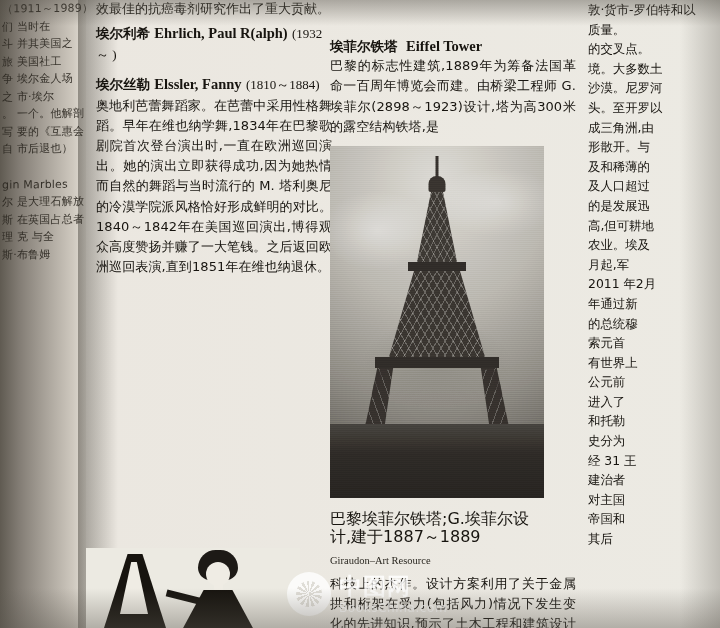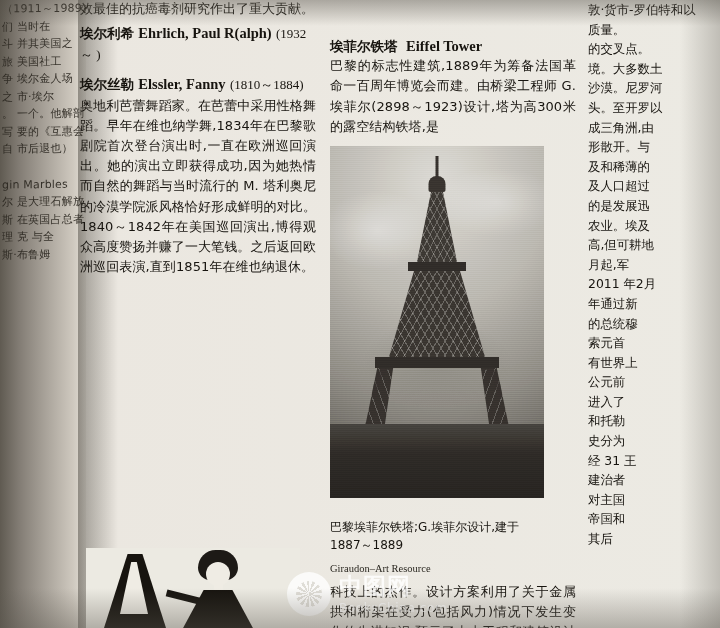--- a/index.html
+++ b/index.html
@@ -44,21 +44,21 @@
     overflow:hidden;
     transform:skewY(-0.6deg);
     opacity:.92;
   }
   .sliver div{white-space:nowrap;}
 
   
   .col{
     position:absolute;color:#17140f;
   }
-  .col1{left:80px;top:0;width:236px;}
+  .col1{left:96px;top:0;width:236px;}
   .col2{left:330px;top:0;width:246px;}
   .col3{left:588px;top:0;width:130px;}
 
   .p{
     font-size:13px;line-height:20.2px;text-align:justify;
     margin:0 0 2px 0;letter-spacing:.1px;
   }
   .headword{
     font-size:13.5px;line-height:20.2px;margin:0;
   }
@@ -171,21 +171,21 @@
     position:absolute;right:6px;bottom:0;width:56px;height:92px;
     clip-path:polygon(100% 100%, 66% 0%, 38% 0%, 62% 100%);
     background:repeating-linear-gradient(-70deg,rgba(225,223,217,.26) 0 1px,rgba(0,0,0,0) 1px 8px);
   }
   .photo-grain{
     position:absolute;inset:0;
     background:repeating-linear-gradient(0deg,rgba(255,255,255,.04) 0 1px,rgba(0,0,0,.04) 1px 2px);
     mix-blend-mode:overlay;
   }
   figcaption{
-    width:214px;font-size:12px;line-height:18px;color:#17140f;margin-top:20px;
+    width:214px;font-size:16px;line-height:18px;color:#17140f;margin-top:12px;
   }
   .credit{
     font-family:"Liberation Serif","DejaVu Serif",serif;
     font-size:10.5px;line-height:14px;color:#2a2720;margin-top:8px;
   }
 
   
   .illus{
     position:absolute;left:86px;top:548px;width:214px;height:80px;overflow:hidden;
   }
@@ -343,22 +343,22 @@
     <div class="tiny">质量。</div>
     <div class="tiny">的交叉点。</div>
     <div class="tiny">境。大多数土</div>
     <div class="tiny">沙漠。尼罗河</div>
     <div class="tiny">头。至开罗以</div>
     <div class="tiny">成三角洲,由</div>
     <div class="tiny">形散开。与</div>
     <div class="tiny">及和稀薄的</div>
     <div class="tiny">及人口超过</div>
     <div class="tiny">的是发展迅</div>
+    <div class="tiny">高,但可耕地</div>
     <div class="tiny">农业。埃及</div>
-    <div class="tiny">高,但可耕地</div>
     <div class="tiny">月起,军</div>
     <div class="tiny">2011 年2月</div>
     <div class="tiny">年通过新</div>
     <div class="tiny">的总统穆</div>
     <div class="tiny">索元首</div>
     <div class="tiny">有世界上</div>
     <div class="tiny">公元前</div>
     <div class="tiny">进入了</div>
     <div class="tiny">和托勒</div>
     <div class="tiny">史分为</div>

